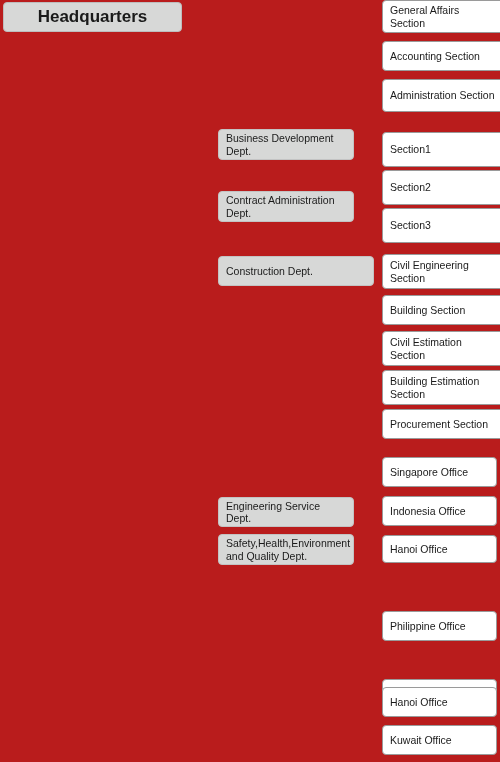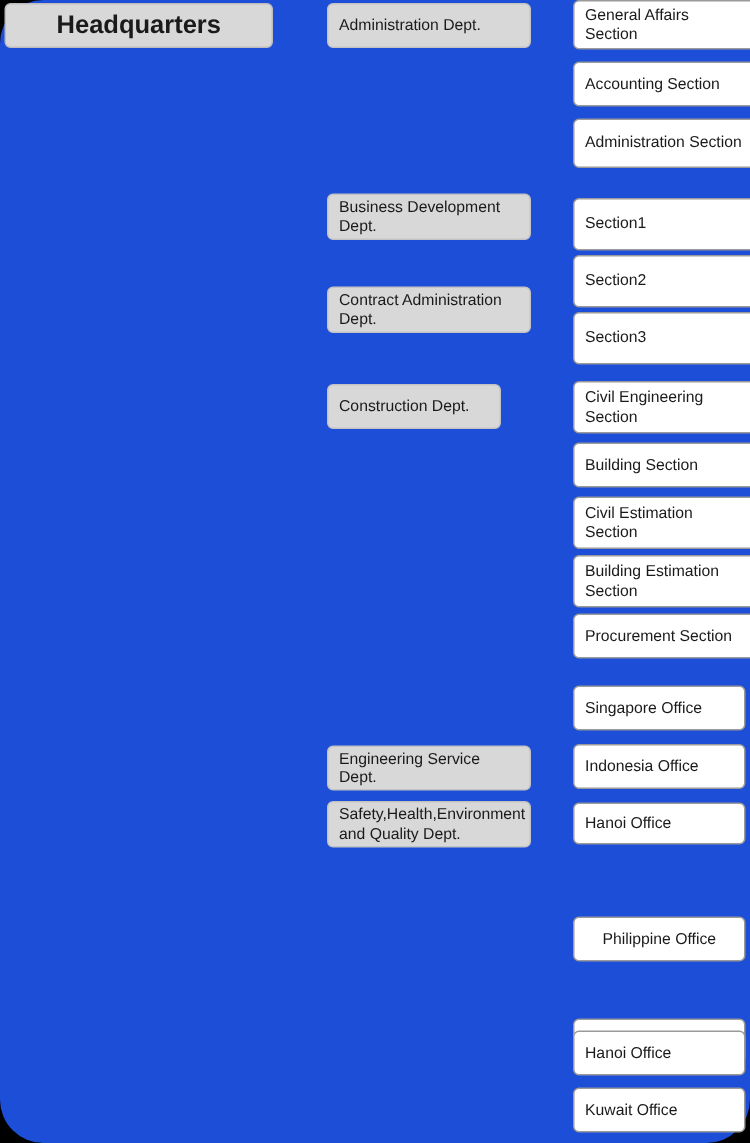--- a/index.html
+++ b/index.html
@@ -14,22 +14,21 @@
     overflow: hidden;
     font-family: "Liberation Sans", sans-serif;
     -webkit-font-smoothing: antialiased;
   }
   #chart-canvas {
     position: absolute;
     left: 0;
     top: 0;
     width: 500px;
     height: 762px;
-    background: #1d4ed8;
-    border-radius: 29px;
+    background: #b91c1c;
   }
   .node {
     position: absolute;
     box-sizing: border-box;
     border-radius: 4px;
     display: flex;
     align-items: center;
     line-height: 1.18;
     white-space: pre-line;
     overflow: hidden;
@@ -72,33 +71,30 @@
 </style>
 </head>
 <body>
 
 <div id="chart-canvas">
 
   <div class="node level-root" style="left:3px; top:2px; width:179px; height:30px;">
     <span class="node-label">Headquarters</span>
   </div>
 
-  <div class="node level-dept" style="left:218px; top:2px; width:136px; height:30px;">
-    <span class="node-label">Administration Dept.</span>
-  </div>
 
   <div class="node level-dept" style="left:218px; top:129px; width:136px; height:31px;">
     <span class="node-label">Business Development Dept.</span>
   </div>
 
   <div class="node level-dept" style="left:218px; top:191px; width:136px; height:31px;">
     <span class="node-label">Contract Administration Dept.</span>
   </div>
 
-  <div class="node level-dept" style="left:218px; top:256px; width:116px; height:30px;">
+  <div class="node level-dept" style="left:218px; top:256px; width:156px; height:30px;">
     <span class="node-label">Construction Dept.</span>
   </div>
 
   <div class="node level-dept" style="left:218px; top:497px; width:136px; height:30px;align-items:center;">
     <span class="node-label">Engineering Service Dept.</span>
   </div>
 
   <div class="node level-dept" style="left:218px; top:534px; width:136px; height:31px;">
     <span class="node-label">Safety,Health,Environment and Quality Dept.</span>
   </div>
@@ -153,21 +149,21 @@
 
   <div class="node level-section" style="left:382px; top:496px; width:115px; height:30px;">
     <span class="node-label">Indonesia Office</span>
   </div>
 
   <div class="node level-section" style="left:382px; top:535px; width:115px; height:28px;">
     <span class="node-label">Hanoi Office</span>
   </div>
 
 
-  <div class="node level-section" style="left:382px; top:611px; width:115px; height:30px;text-align:center;">
+  <div class="node level-section" style="left:382px; top:611px; width:115px; height:30px;">
     <span class="node-label">Philippine Office</span>
   </div>
 
   <div class="node level-section" style="left:382px; top:649px; width:115px; height:30px;margin-top:30px;">
     <span class="node-label">Bangladesh Office</span>
   </div>
 
   <div class="node level-section" style="left:382px; top:687px; width:115px; height:30px;">
     <span class="node-label">Hanoi Office</span>
   </div>

